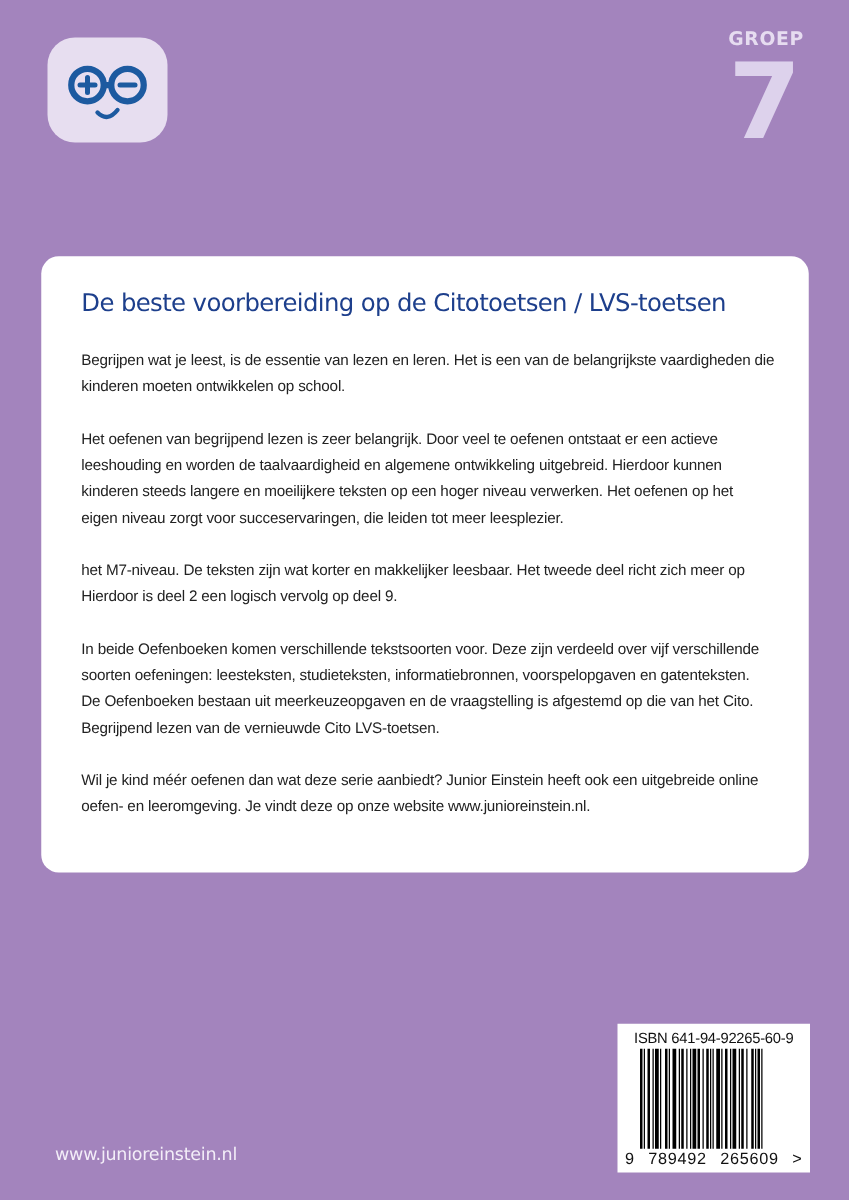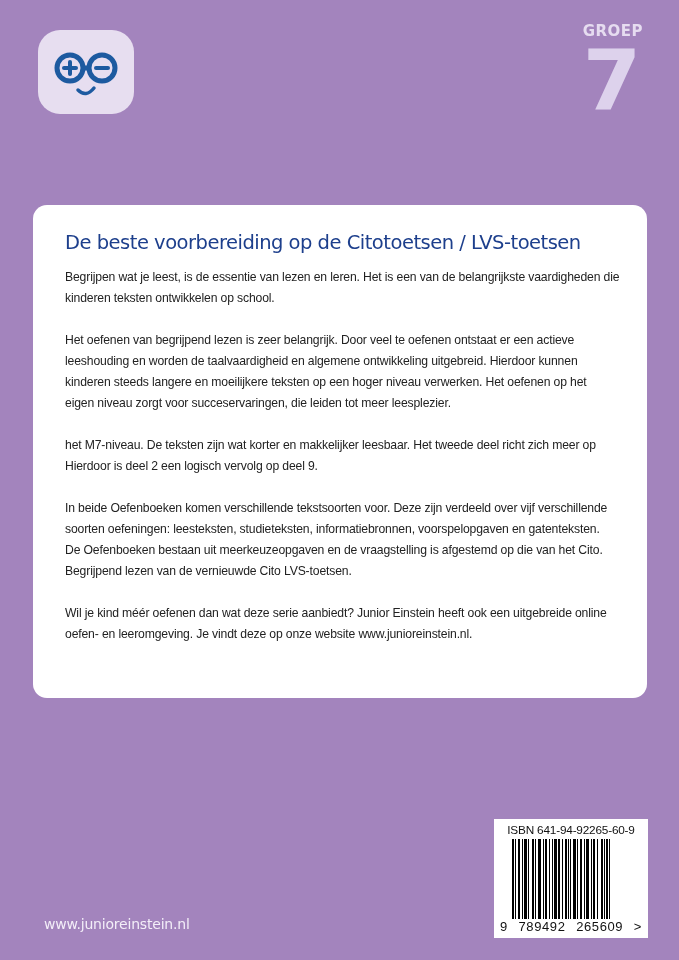--- a/index.html
+++ b/index.html
@@ -37,21 +37,21 @@
       background: #ffffff;
       border-radius: 14px;
       padding: 26px 30px 0 32px;
     }
     .card-title {
       font-family: "DejaVu Sans", sans-serif;
       color: #1d3f8c;
       font-size: 19.5px;
       font-weight: normal;
       letter-spacing: -0.5px;
-      margin-bottom: 13px;
+      margin-bottom: 24px;
       white-space: nowrap;
     }
     .card p {
       font-family: "Liberation Sans", sans-serif;
       font-size: 12.2px;
       line-height: 21px;
       color: #222222;
       margin-bottom: 21px;
       letter-spacing: -0.15px;
     }
@@ -104,21 +104,21 @@
 <div class="groep">
   <span class="groep-label">GROEP</span>
   <span class="groep-number">7</span>
 </div>
 
 <div class="card">
   <h1 class="card-title">De beste voorbereiding op de Citotoetsen / LVS-toetsen</h1>
 
   <p>
     <span class="line">Begrijpen wat je leest, is de essentie van lezen en leren. Het is een van de belangrijkste vaardigheden die</span>
-    <span class="line">kinderen teksten ontwikkelen op school.</span>
+    <span class="line">kinderen moeten ontwikkelen op school.</span>
   </p>
 
   <p>
     <span class="line">Het oefenen van begrijpend lezen is zeer belangrijk. Door veel te oefenen ontstaat er een actieve</span>
     <span class="line">leeshouding en worden de taalvaardigheid en algemene ontwikkeling uitgebreid. Hierdoor kunnen</span>
     <span class="line">kinderen steeds langere en moeilijkere teksten op een hoger niveau verwerken. Het oefenen op het</span>
     <span class="line">eigen niveau zorgt voor succeservaringen, die leiden tot meer leesplezier.</span>
   </p>
 
   <p>

